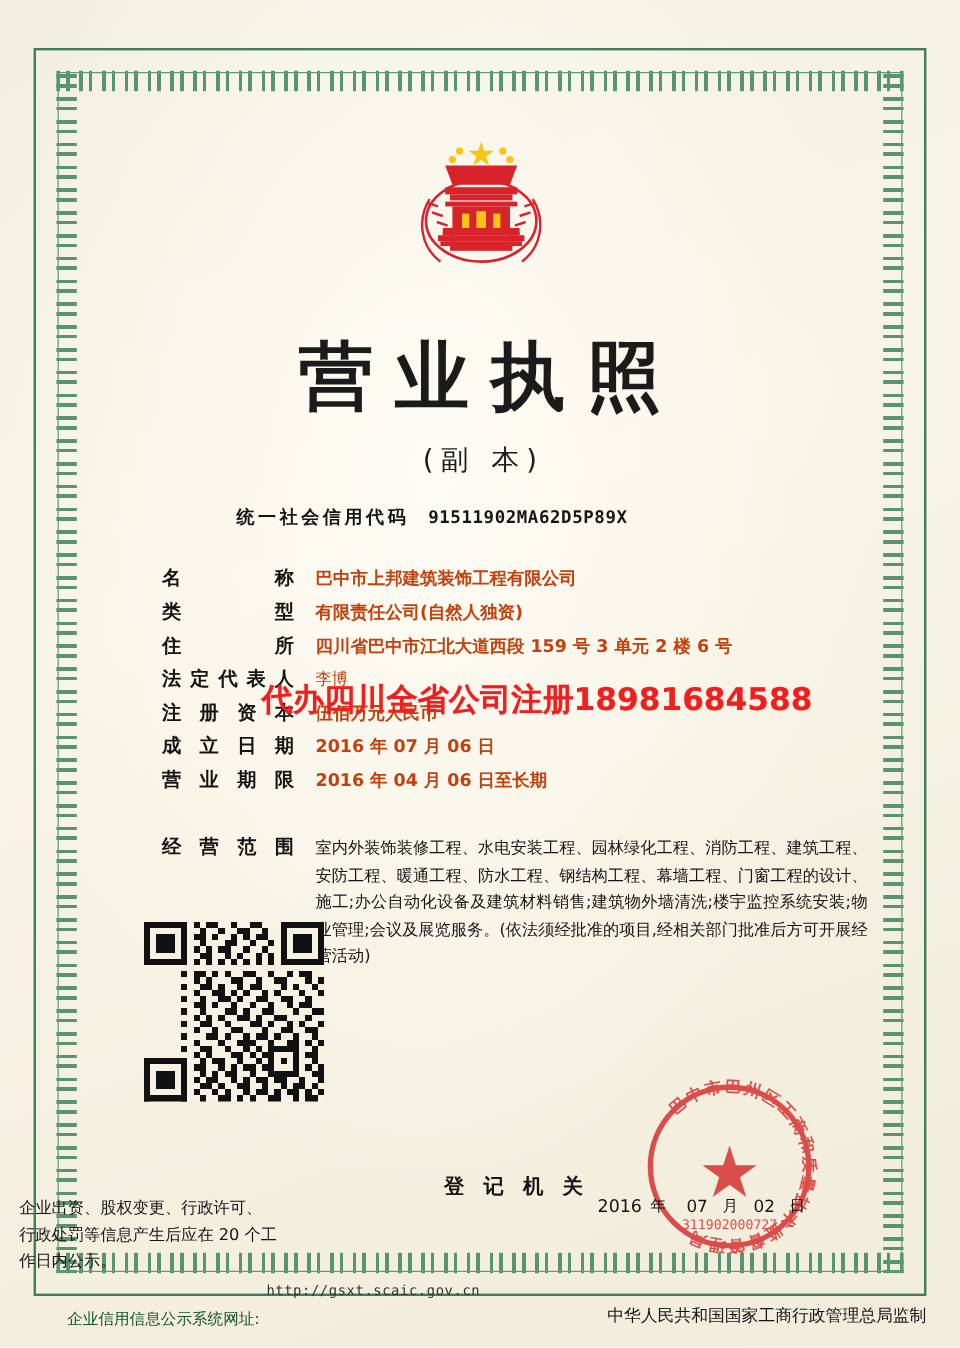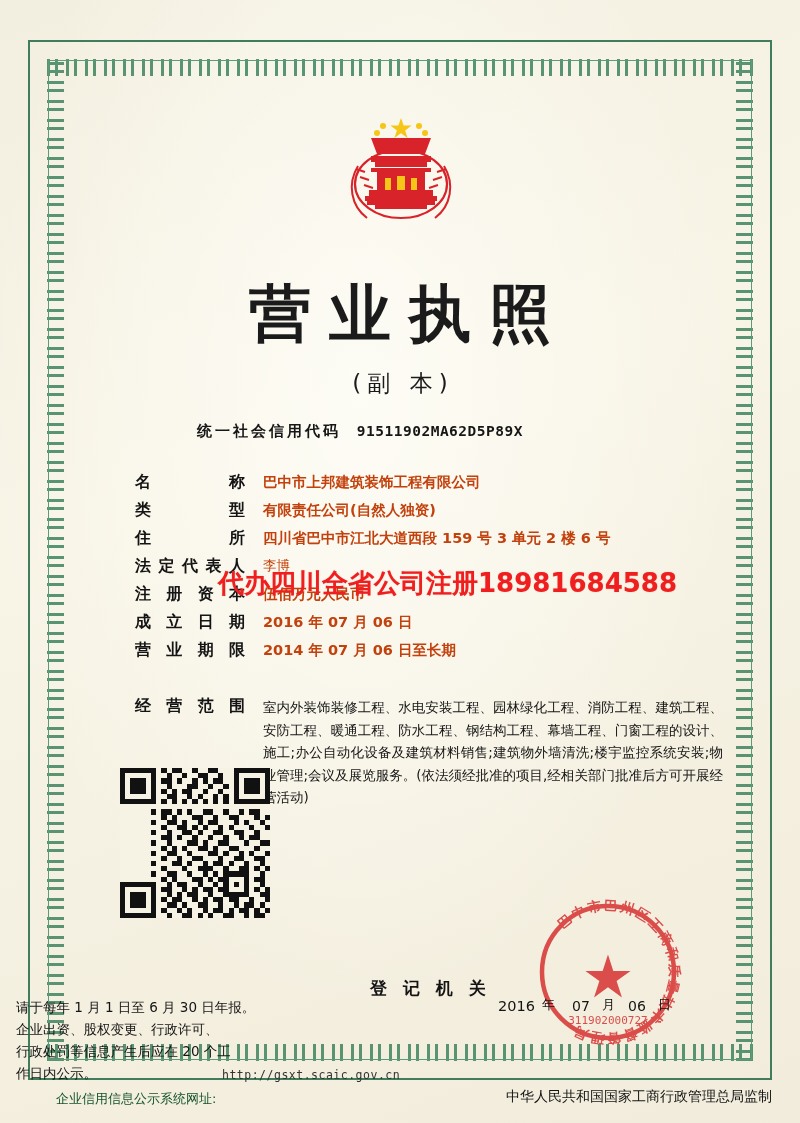--- a/index.html
+++ b/index.html
@@ -385,21 +385,21 @@
     <div class="field-value">2016 年 07 月 06 日</div>
   </div>
 
   <div class="field" style="top:640px">
     <div class="field-label">
         <span>营</span>
         <span>业</span>
         <span>期</span>
         <span>限</span>
       </div>
-    <div class="field-value">2014 年 07 月 06 日至长期</div>
+    <div class="field-value">2016 年 04 月 06 日至长期</div>
   </div>
 
   <div class="field" style="top:696px">
     <div class="field-label">
         <span>经</span>
         <span>营</span>
         <span>范</span>
         <span>围</span>
       </div>
   </div>
@@ -638,26 +638,25 @@
         <text x="80" y="132" text-anchor="middle" font-family="DejaVu Sans Mono, monospace" font-size="11" fill="#d62a2a">311902000727</text>
       </g>
     </svg>
   </div>
 
   <div id="date-line">
     <span id="date-year">2016</span>
     <span id="date-year-c">年</span>
     <span id="date-month">07</span>
     <span id="date-month-c">月</span>
-    <span id="date-day">06</span>
+    <span id="date-day">02</span>
     <span id="date-day-c">日</span>
   </div>
 
   <div id="notice">
-    <div>请于每年 1 月 1 日至 6 月 30 日年报。</div>
     <div>企业出资、股权变更、行政许可、</div>
     <div>行政处罚等信息产生后应在 20 个工</div>
     <div>作日内公示。</div>
   </div>
 
   <div id="gsxt-url">http://gsxt.scaic.gov.cn</div>
   <div id="footer-left">企业信用信息公示系统网址:</div>
   <div id="footer-right">中华人民共和国国家工商行政管理总局监制</div>
 
   <div id="watermark">代办四川全省公司注册18981684588</div>

